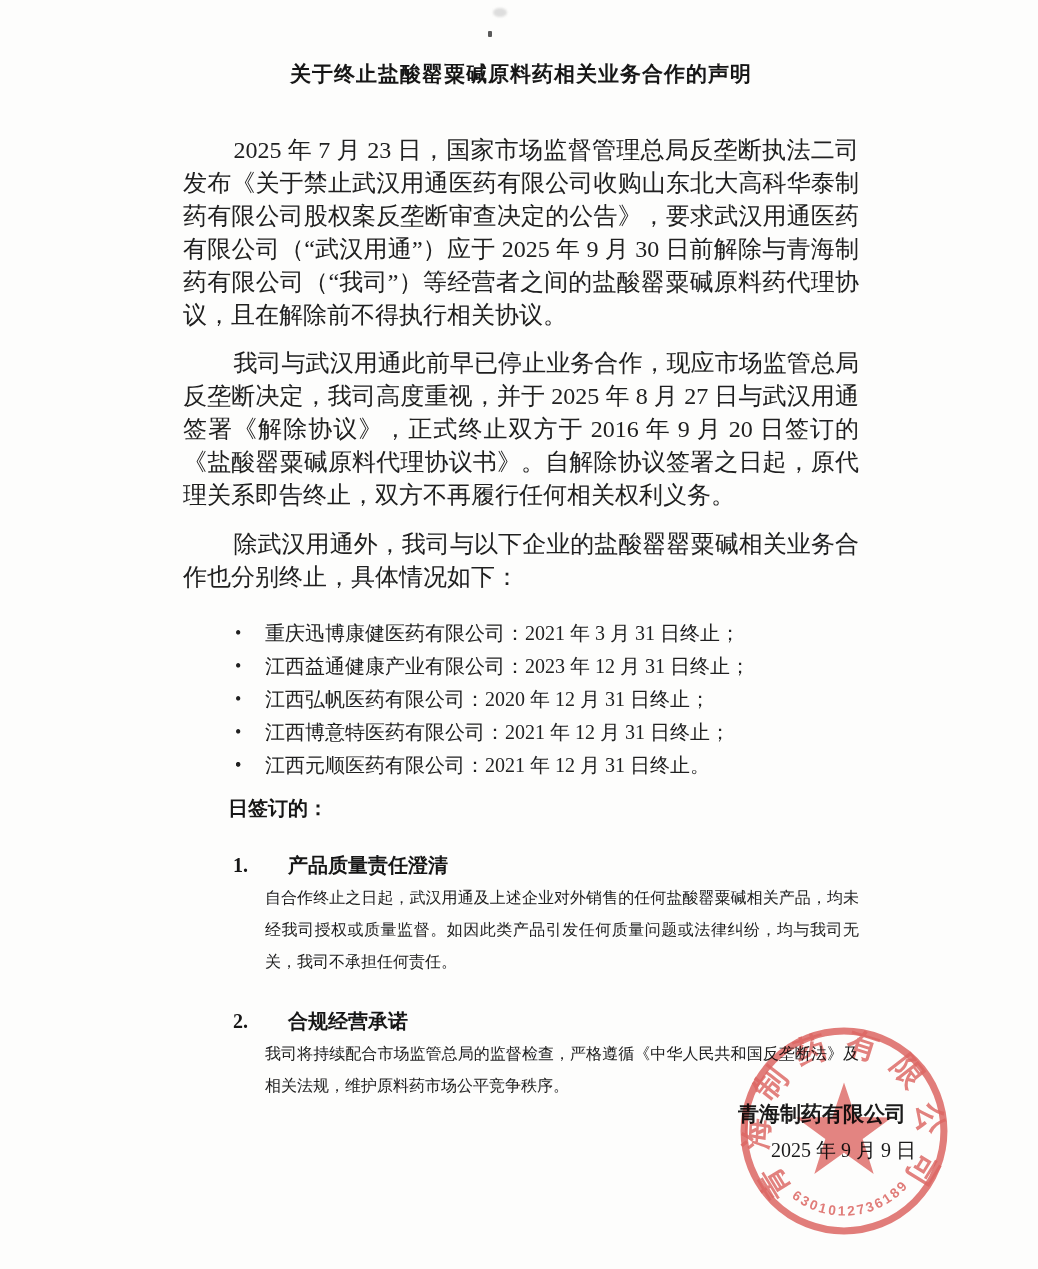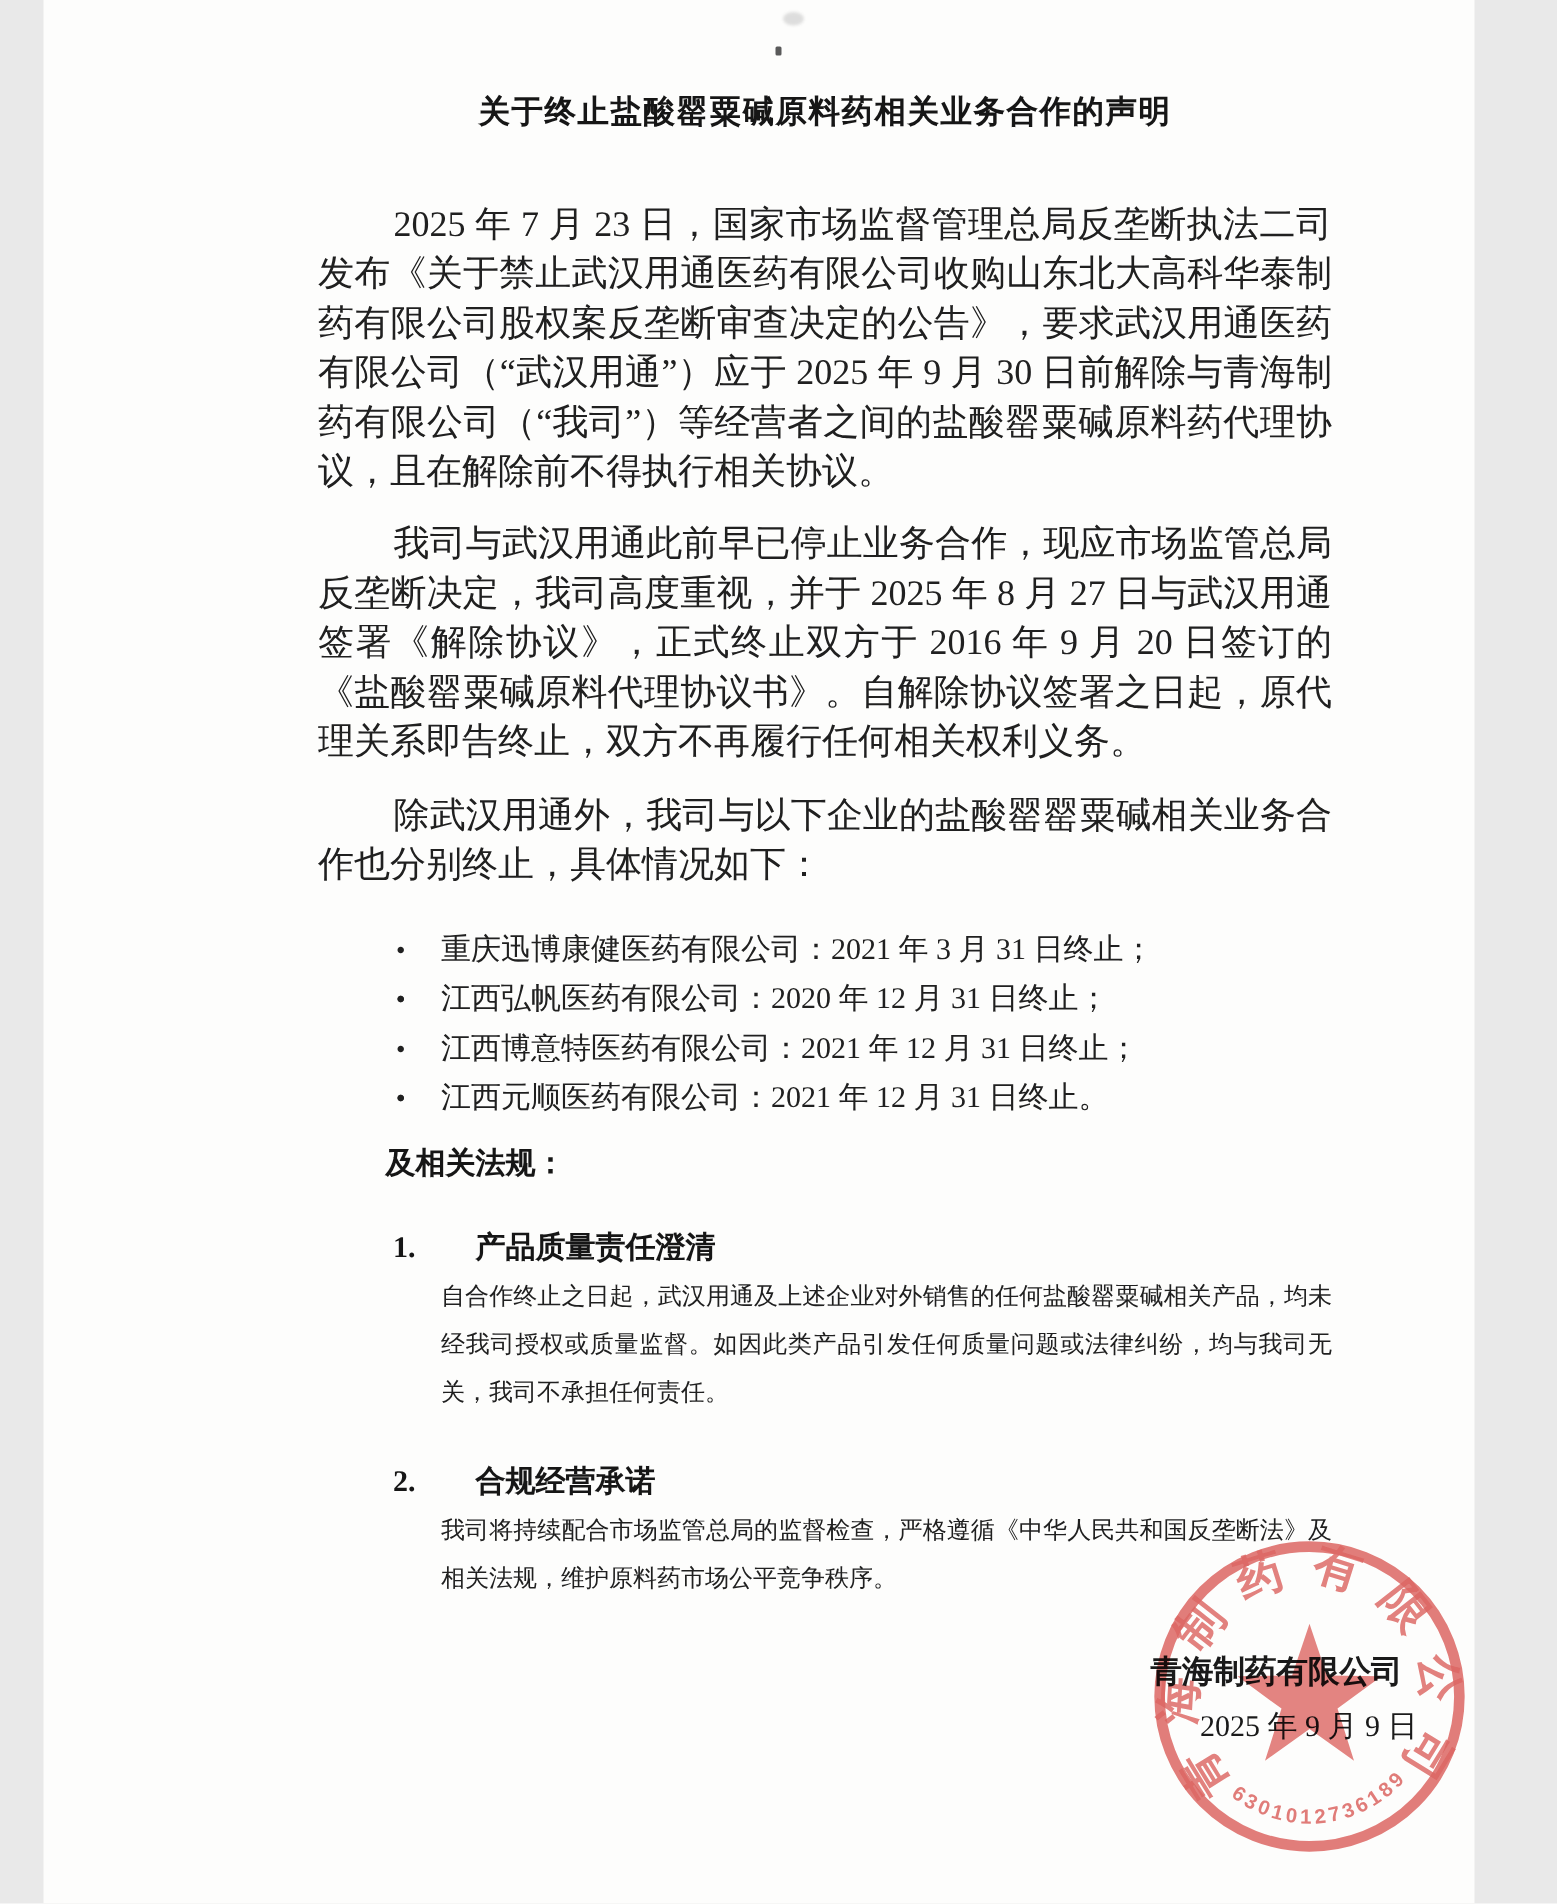--- a/index.html
+++ b/index.html
@@ -3,25 +3,24 @@
 <meta charset="utf-8">
 <style>
   html,body{margin:0;padding:0;}
   body{
     width:1038px;height:1269px;
     background:#e9e9e9;
     font-family:"Liberation Serif","DejaVu Serif",serif;
   }
   .page{
     position:relative;
-    width:954px;height:1269px;
+    width:1038px;height:1269px;
     background:#fdfdfc;
     color:#1d1d1d;
     overflow:hidden;
-    margin-left:29px;
   }
   .content{
     position:absolute;
     left:183px;top:0;
     width:676px;
   }
   .doc-title{
     margin:0;
     padding-top:60px;
     text-align:center;
@@ -141,39 +140,40 @@
     <p class="para p2">我司与武汉用通此前早已停止业务合作，现应市场监管总局反垄断决定，我司高度重视，并于 2025 年 8 月 27 日与武汉用通签署《解除协议》，正式终止双方于 2016 年 9 月 20 日签订的《盐酸罂粟碱原料代理协议书》。自解除协议签署之日起，原代理关系即告终止，双方不再履行任何相关权利义务。</p>
     <p class="para p3">除武汉用通外，我司与以下企业的盐酸罂罂粟碱相关业务合作也分别终止，具体情况如下：</p>
 
     <div class="bullet-list">
       <div class="bullet-item">
         <span class="dot">•</span>
         <span>重庆迅博康健医药有限公司：2021 年 3 月 31 日终止；</span>
       </div>
       <div class="bullet-item">
         <span class="dot">•</span>
+        <span>江西益通健康产业有限公司：2023 年 12 月 31 日终止；</span>
       </div>
       <div class="bullet-item">
         <span class="dot">•</span>
         <span>江西弘帆医药有限公司：2020 年 12 月 31 日终止；</span>
       </div>
       <div class="bullet-item">
         <span class="dot">•</span>
         <span>江西博意特医药有限公司：2021 年 12 月 31 日终止；</span>
       </div>
       <div class="bullet-item">
         <span class="dot">•</span>
       </div>
       <div class="bullet-item">
         <span class="dot">•</span>
         <span>江西元顺医药有限公司：2021 年 12 月 31 日终止。</span>
       </div>
     </div>
 
-    <p class="special-heading">及相关法规：</p>
+    <p class="special-heading">日签订的：</p>
 
     <div class="numbered">
       <div class="num-head">
         <span class="num">1.</span>
         <span>产品质量责任澄清</span>
       </div>
       <p class="num-body">自合作终止之日起，武汉用通及上述企业对外销售的任何盐酸罂粟碱相关产品，均未经我司授权或质量监督。如因此类产品引发任何质量问题或法律纠纷，均与我司无关，我司不承担任何责任。</p>
     </div>
 
     <div class="numbered">

